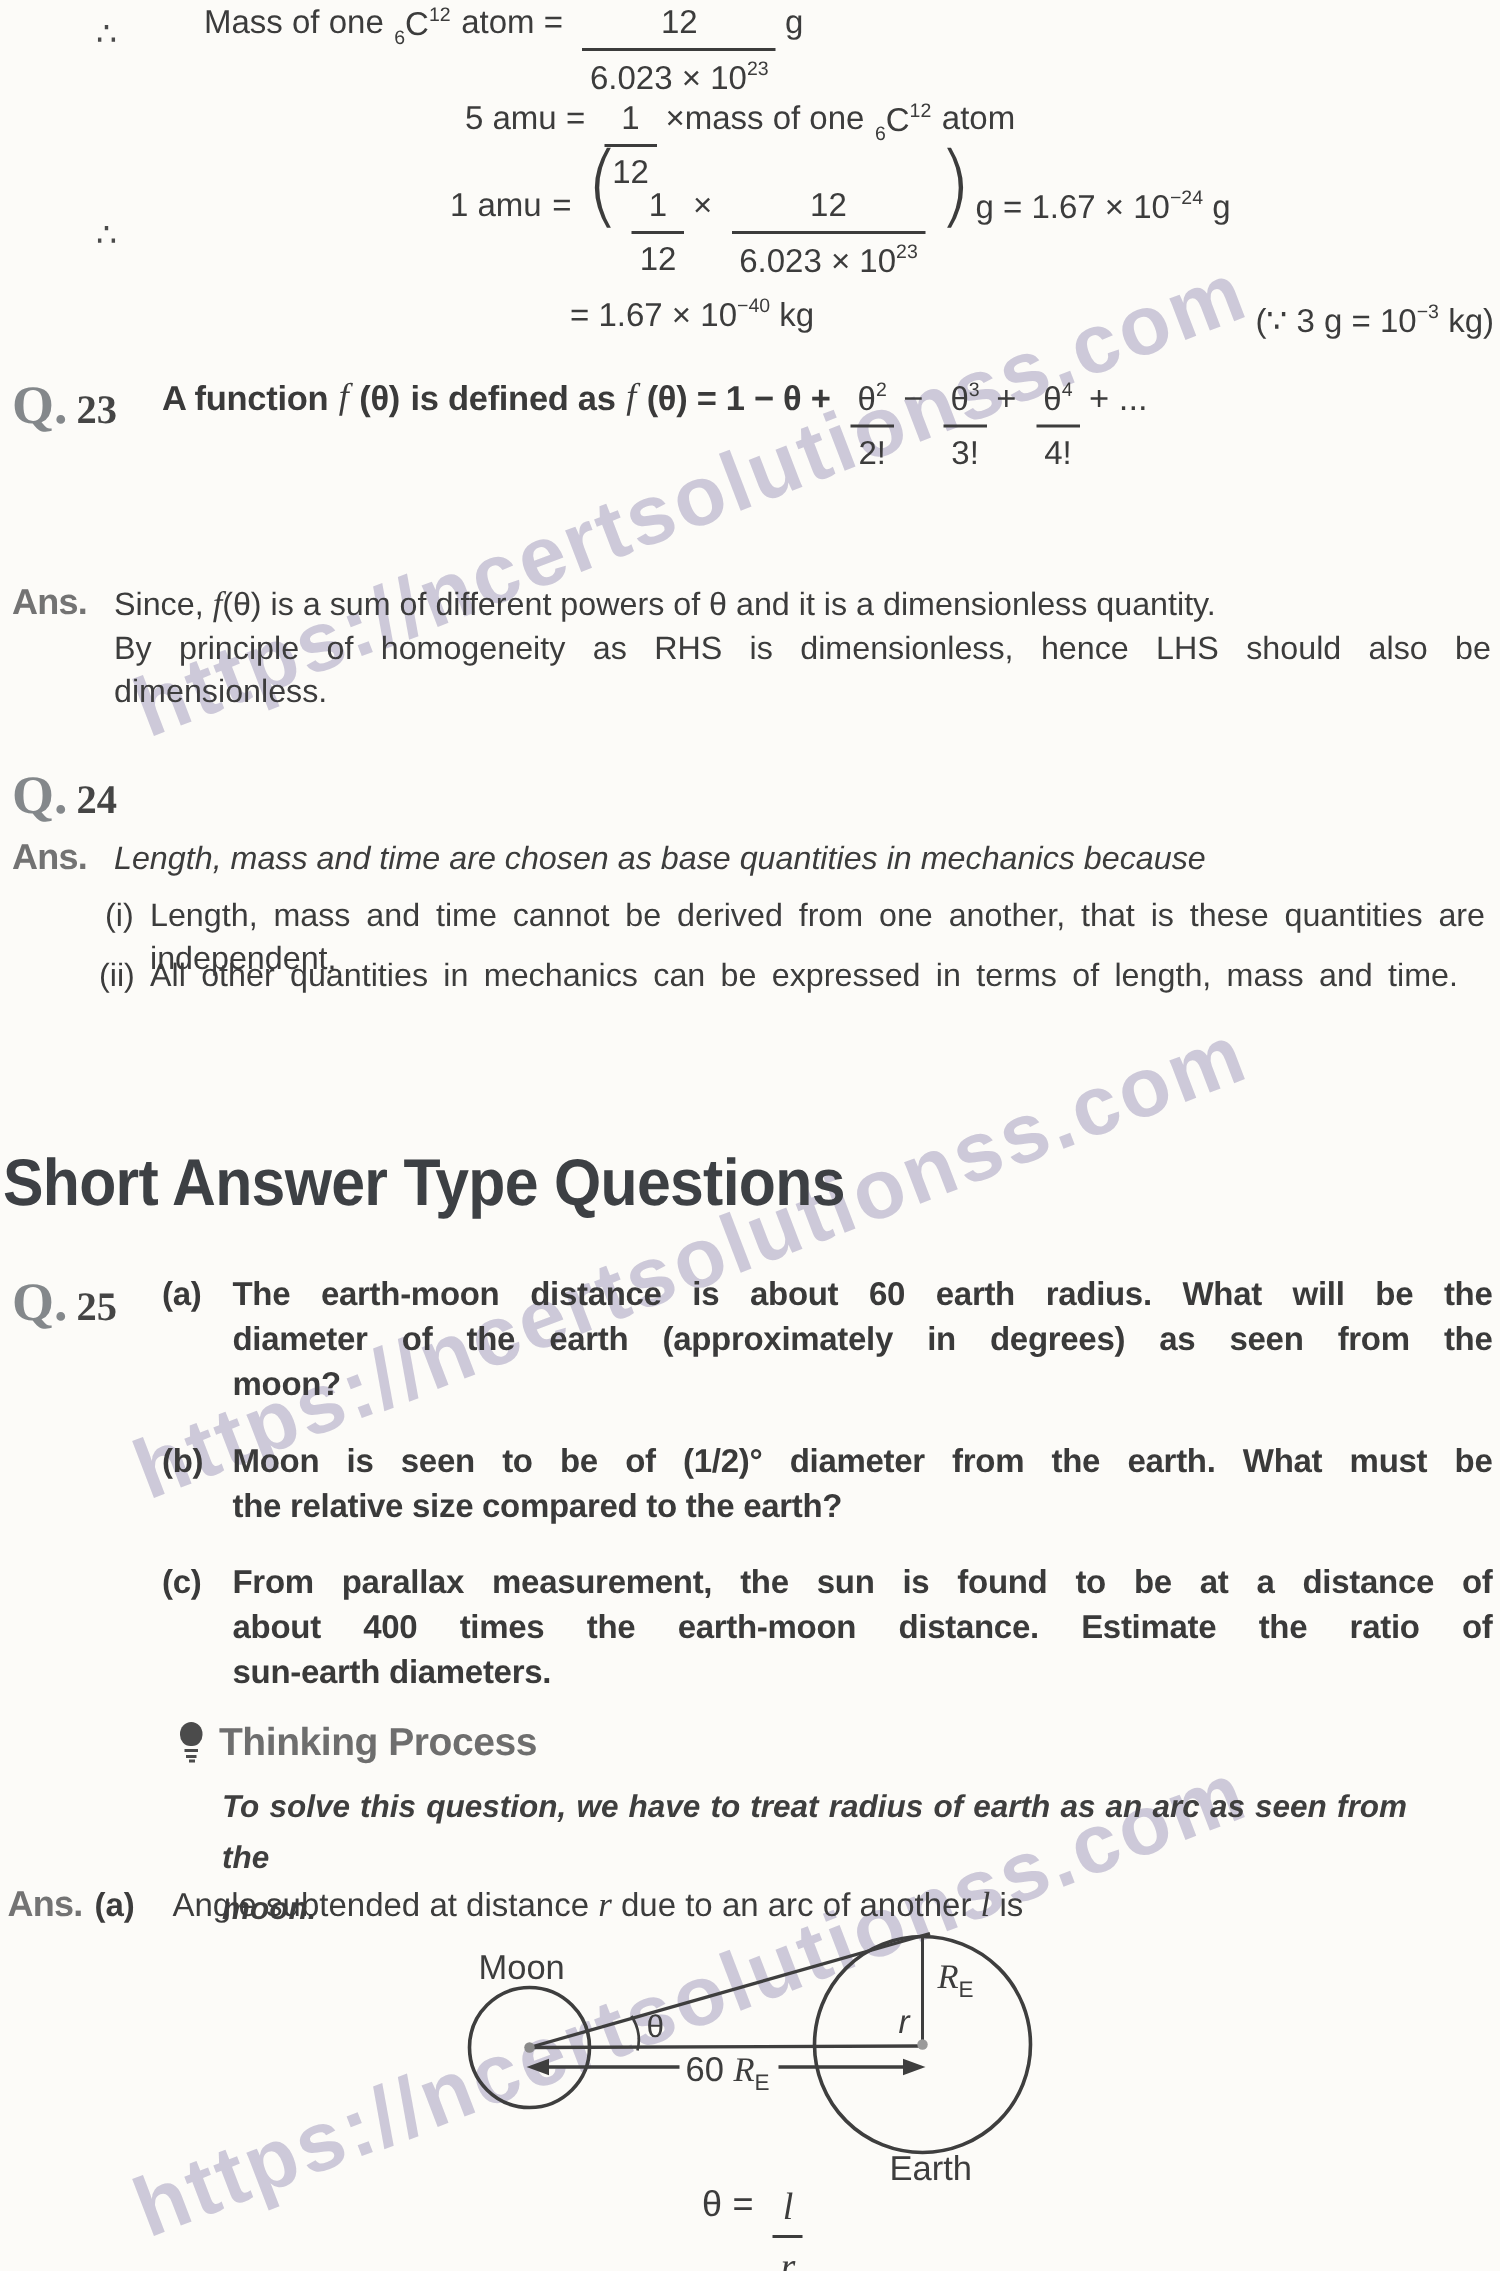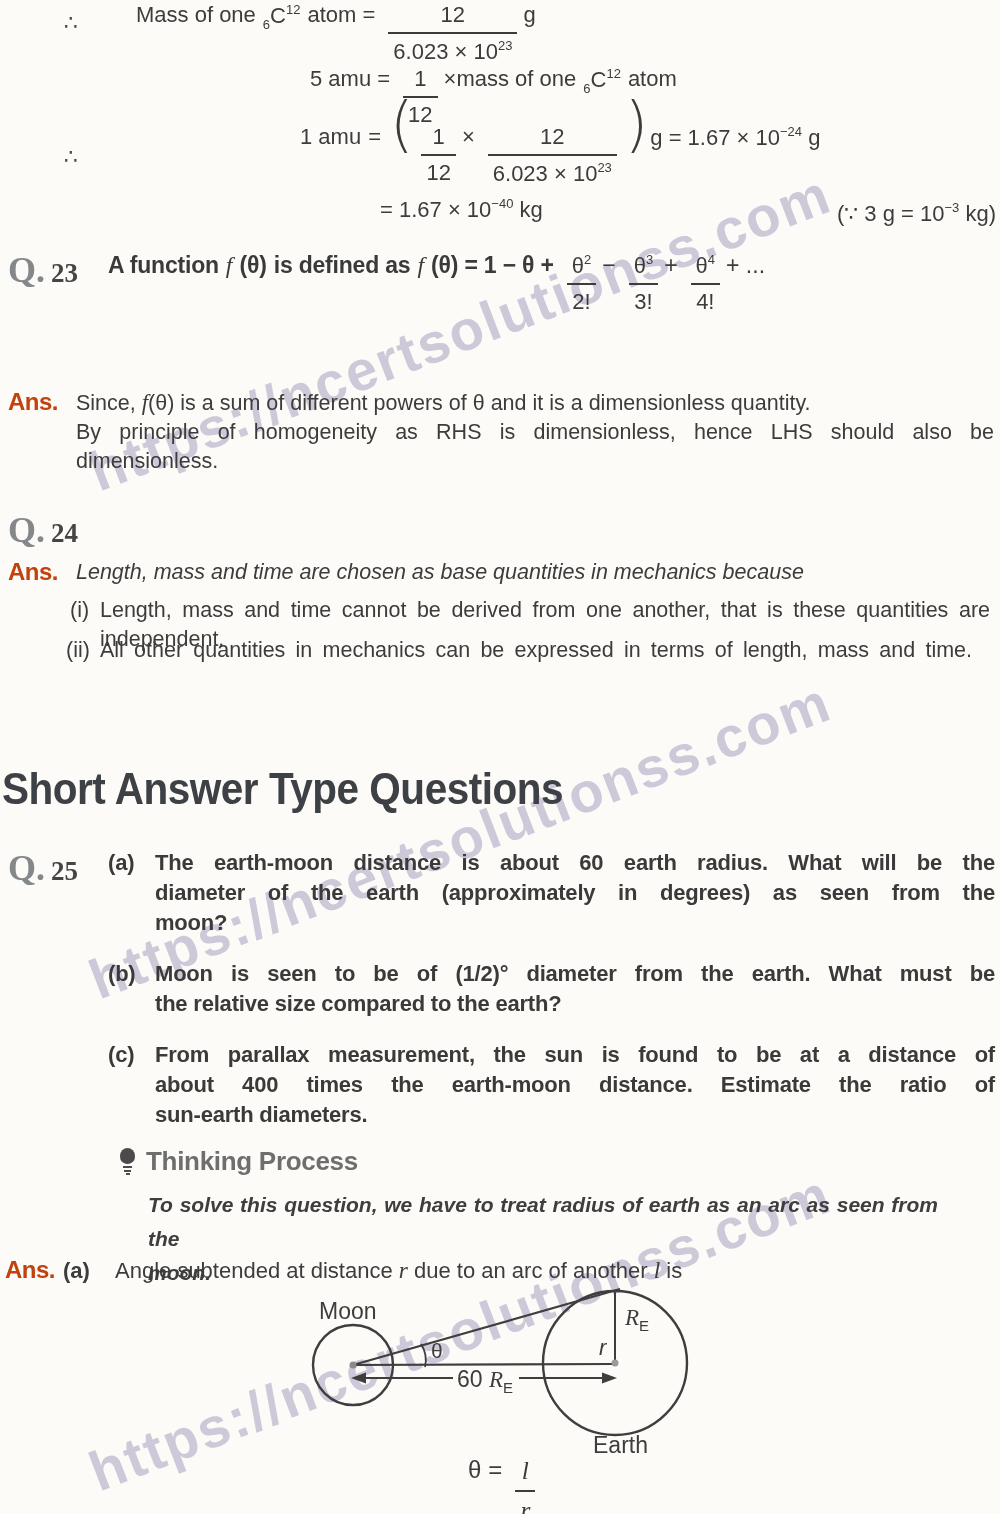--- a/index.html
+++ b/index.html
@@ -18,21 +18,21 @@
   .sup{font-size:13px;vertical-align:9px;}
   .subs{font-size:13px;vertical-align:-6px;}
   .bigp{font-size:60px;font-weight:300;line-height:0;color:#3c3c3c;
         font-family:"DejaVu Sans",sans-serif;padding:0 2px;flex:none;}
   .mit{font-family:"Liberation Serif",serif;font-style:italic;font-size:1.06em;}
   .therefore{position:absolute;left:64px;font-size:22px;color:#4a4a4a;}
   .qcell{width:100px;padding-left:8px;display:flex;align-items:baseline;flex:none;}
   .qQ{font-family:"Liberation Serif",serif;font-weight:bold;font-size:36px;color:#84888b;line-height:1;}
   .qn{font-family:"Liberation Serif",serif;font-weight:bold;font-size:27px;color:#454545;margin-left:6px;line-height:1;}
   .qtext{font-weight:bold;color:#3a3a3a;letter-spacing:-0.2px;}
-  .alab{width:68px;padding-left:8px;font-weight:bold;font-size:24px;color:#c2410c;flex:none;letter-spacing:-0.5px;}
+  .alab{width:68px;padding-left:8px;font-weight:bold;font-size:24px;color:#737373;flex:none;letter-spacing:-0.5px;}
   .acol{flex:1;padding-right:6px;font-size:21.5px;line-height:29px;}
   .jl{text-align:justify;text-align-last:justify;}
   .itl{font-style:italic;}
   .ilab{flex:none;}
   h1.sechead{margin:0;font-size:44px;font-weight:bold;color:#3d4044;letter-spacing:-0.5px;
      transform:scaleX(0.92);transform-origin:left;white-space:nowrap;}
   .plab{width:47px;font-weight:bold;flex:none;}
   .ptxt{flex:1;padding-right:5px;}
   .q25txt{font-size:22px;line-height:30px;font-weight:bold;color:#3a3a3a;letter-spacing:-0.2px;}
   .thead{display:flex;align-items:center;margin-left:120px;}

